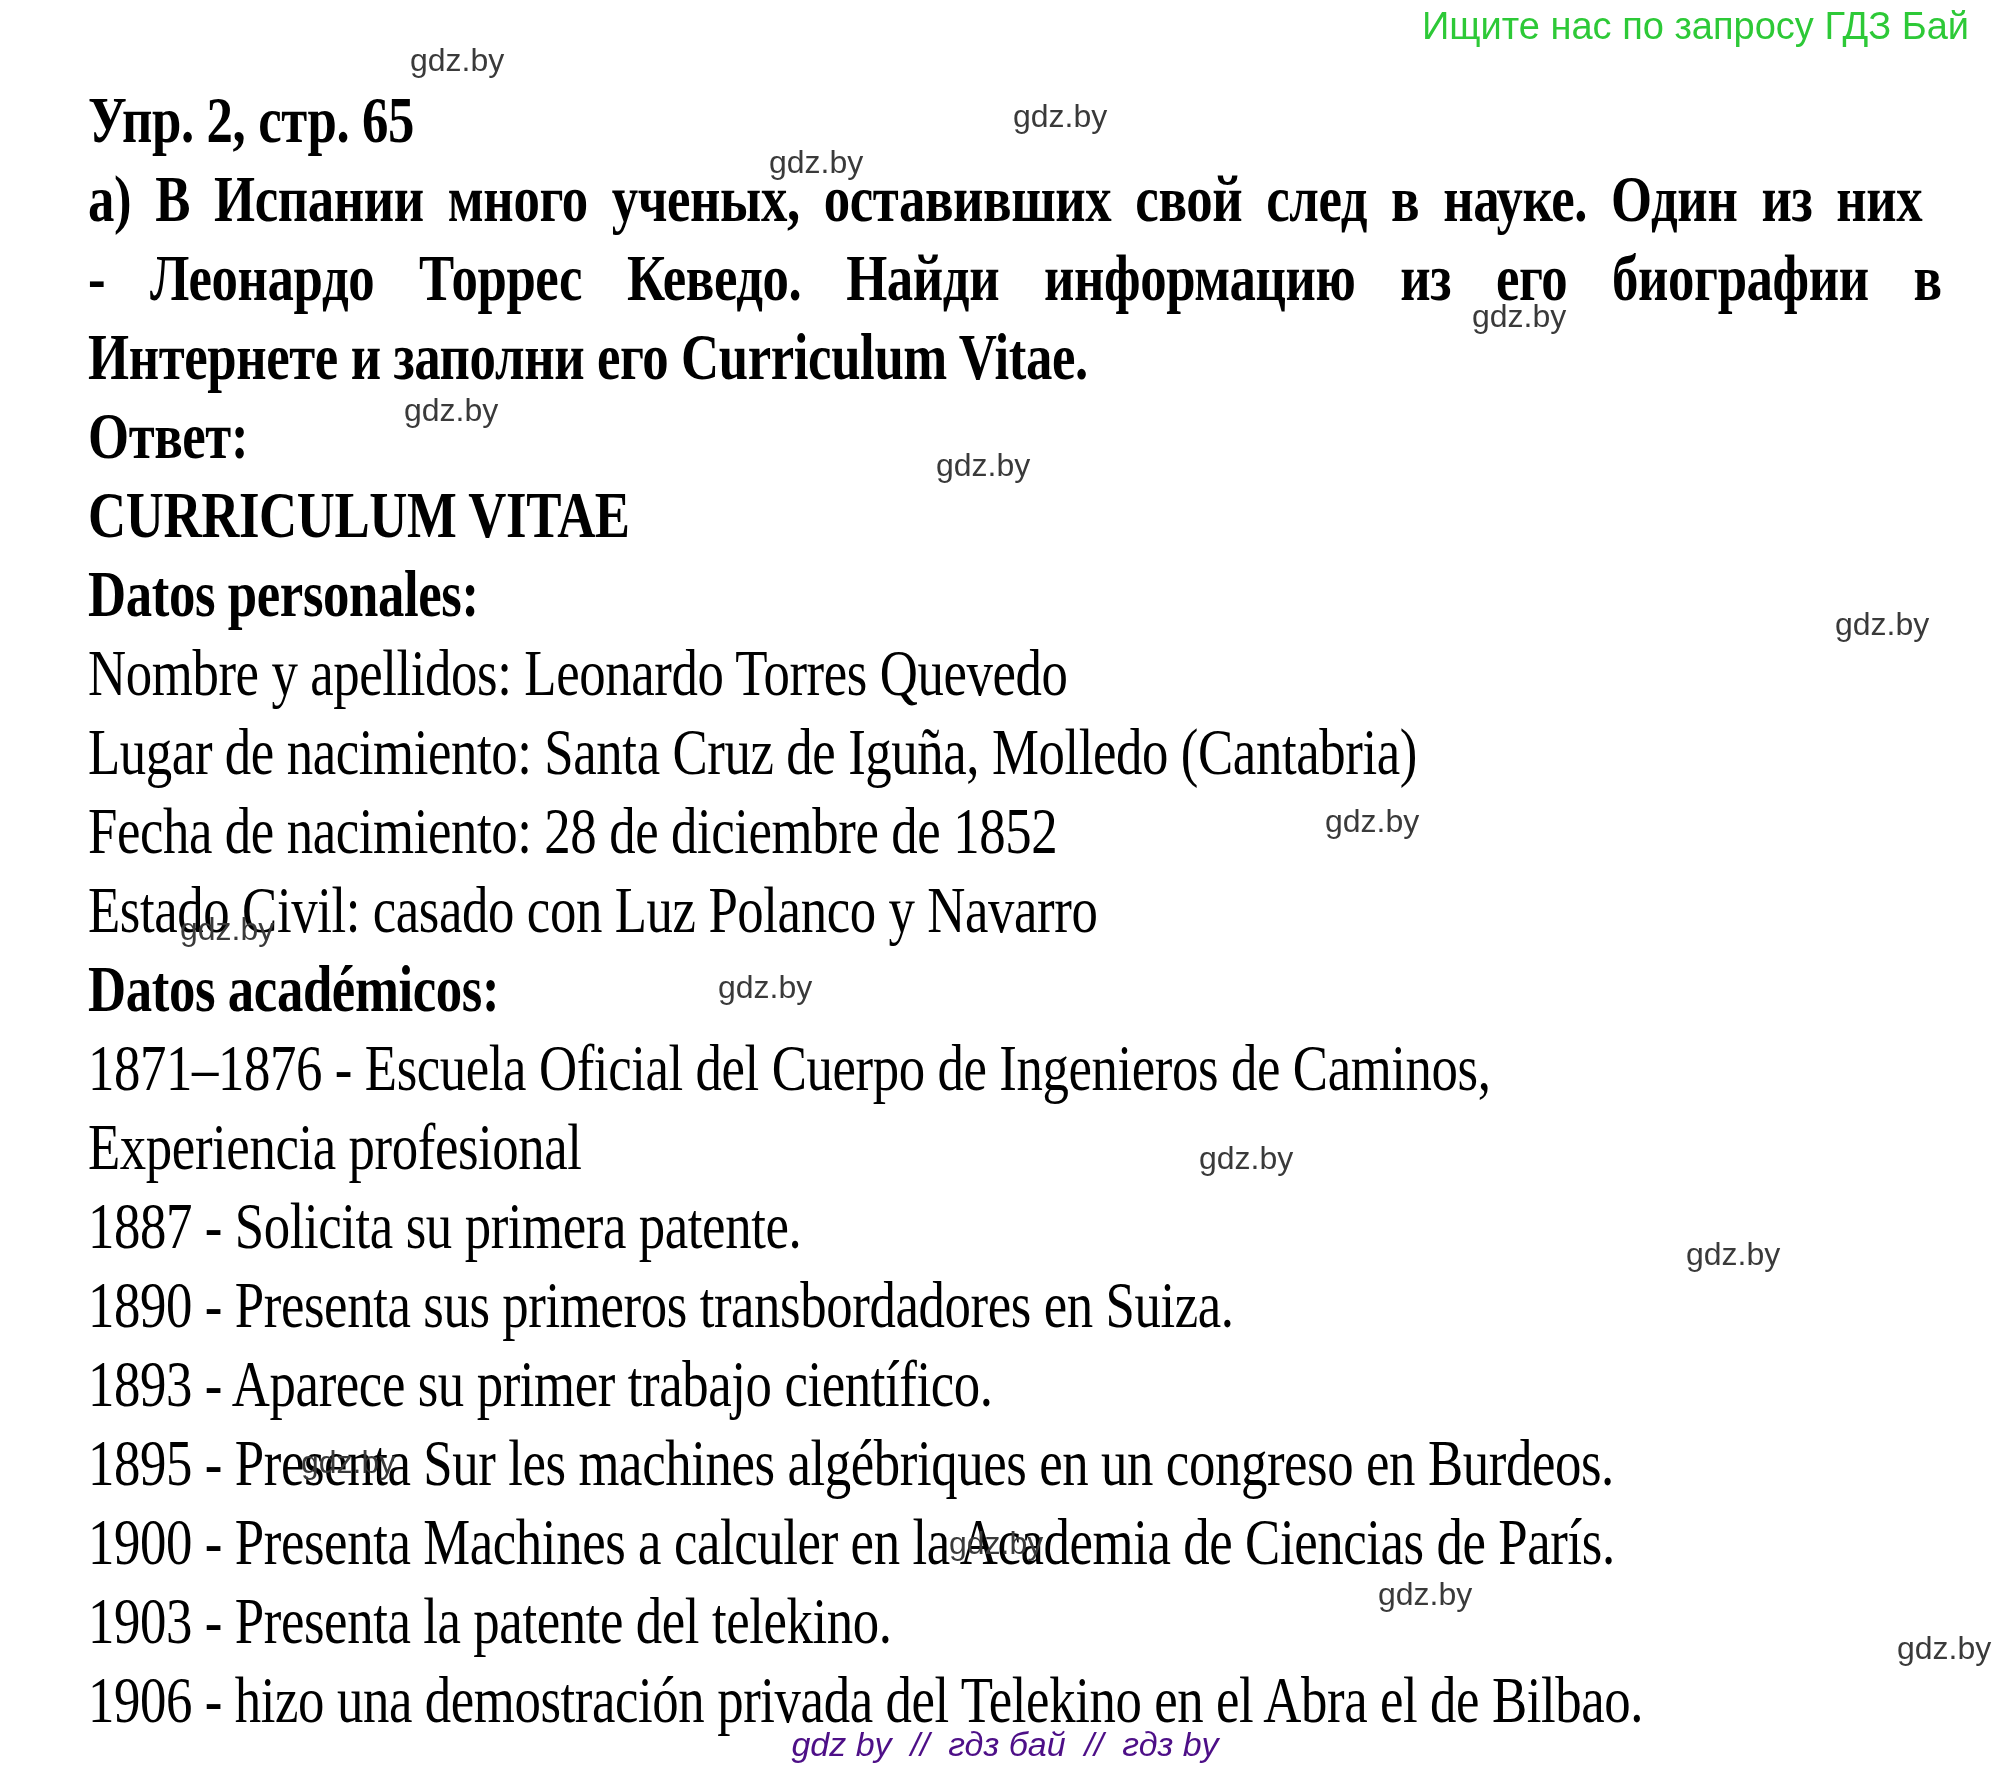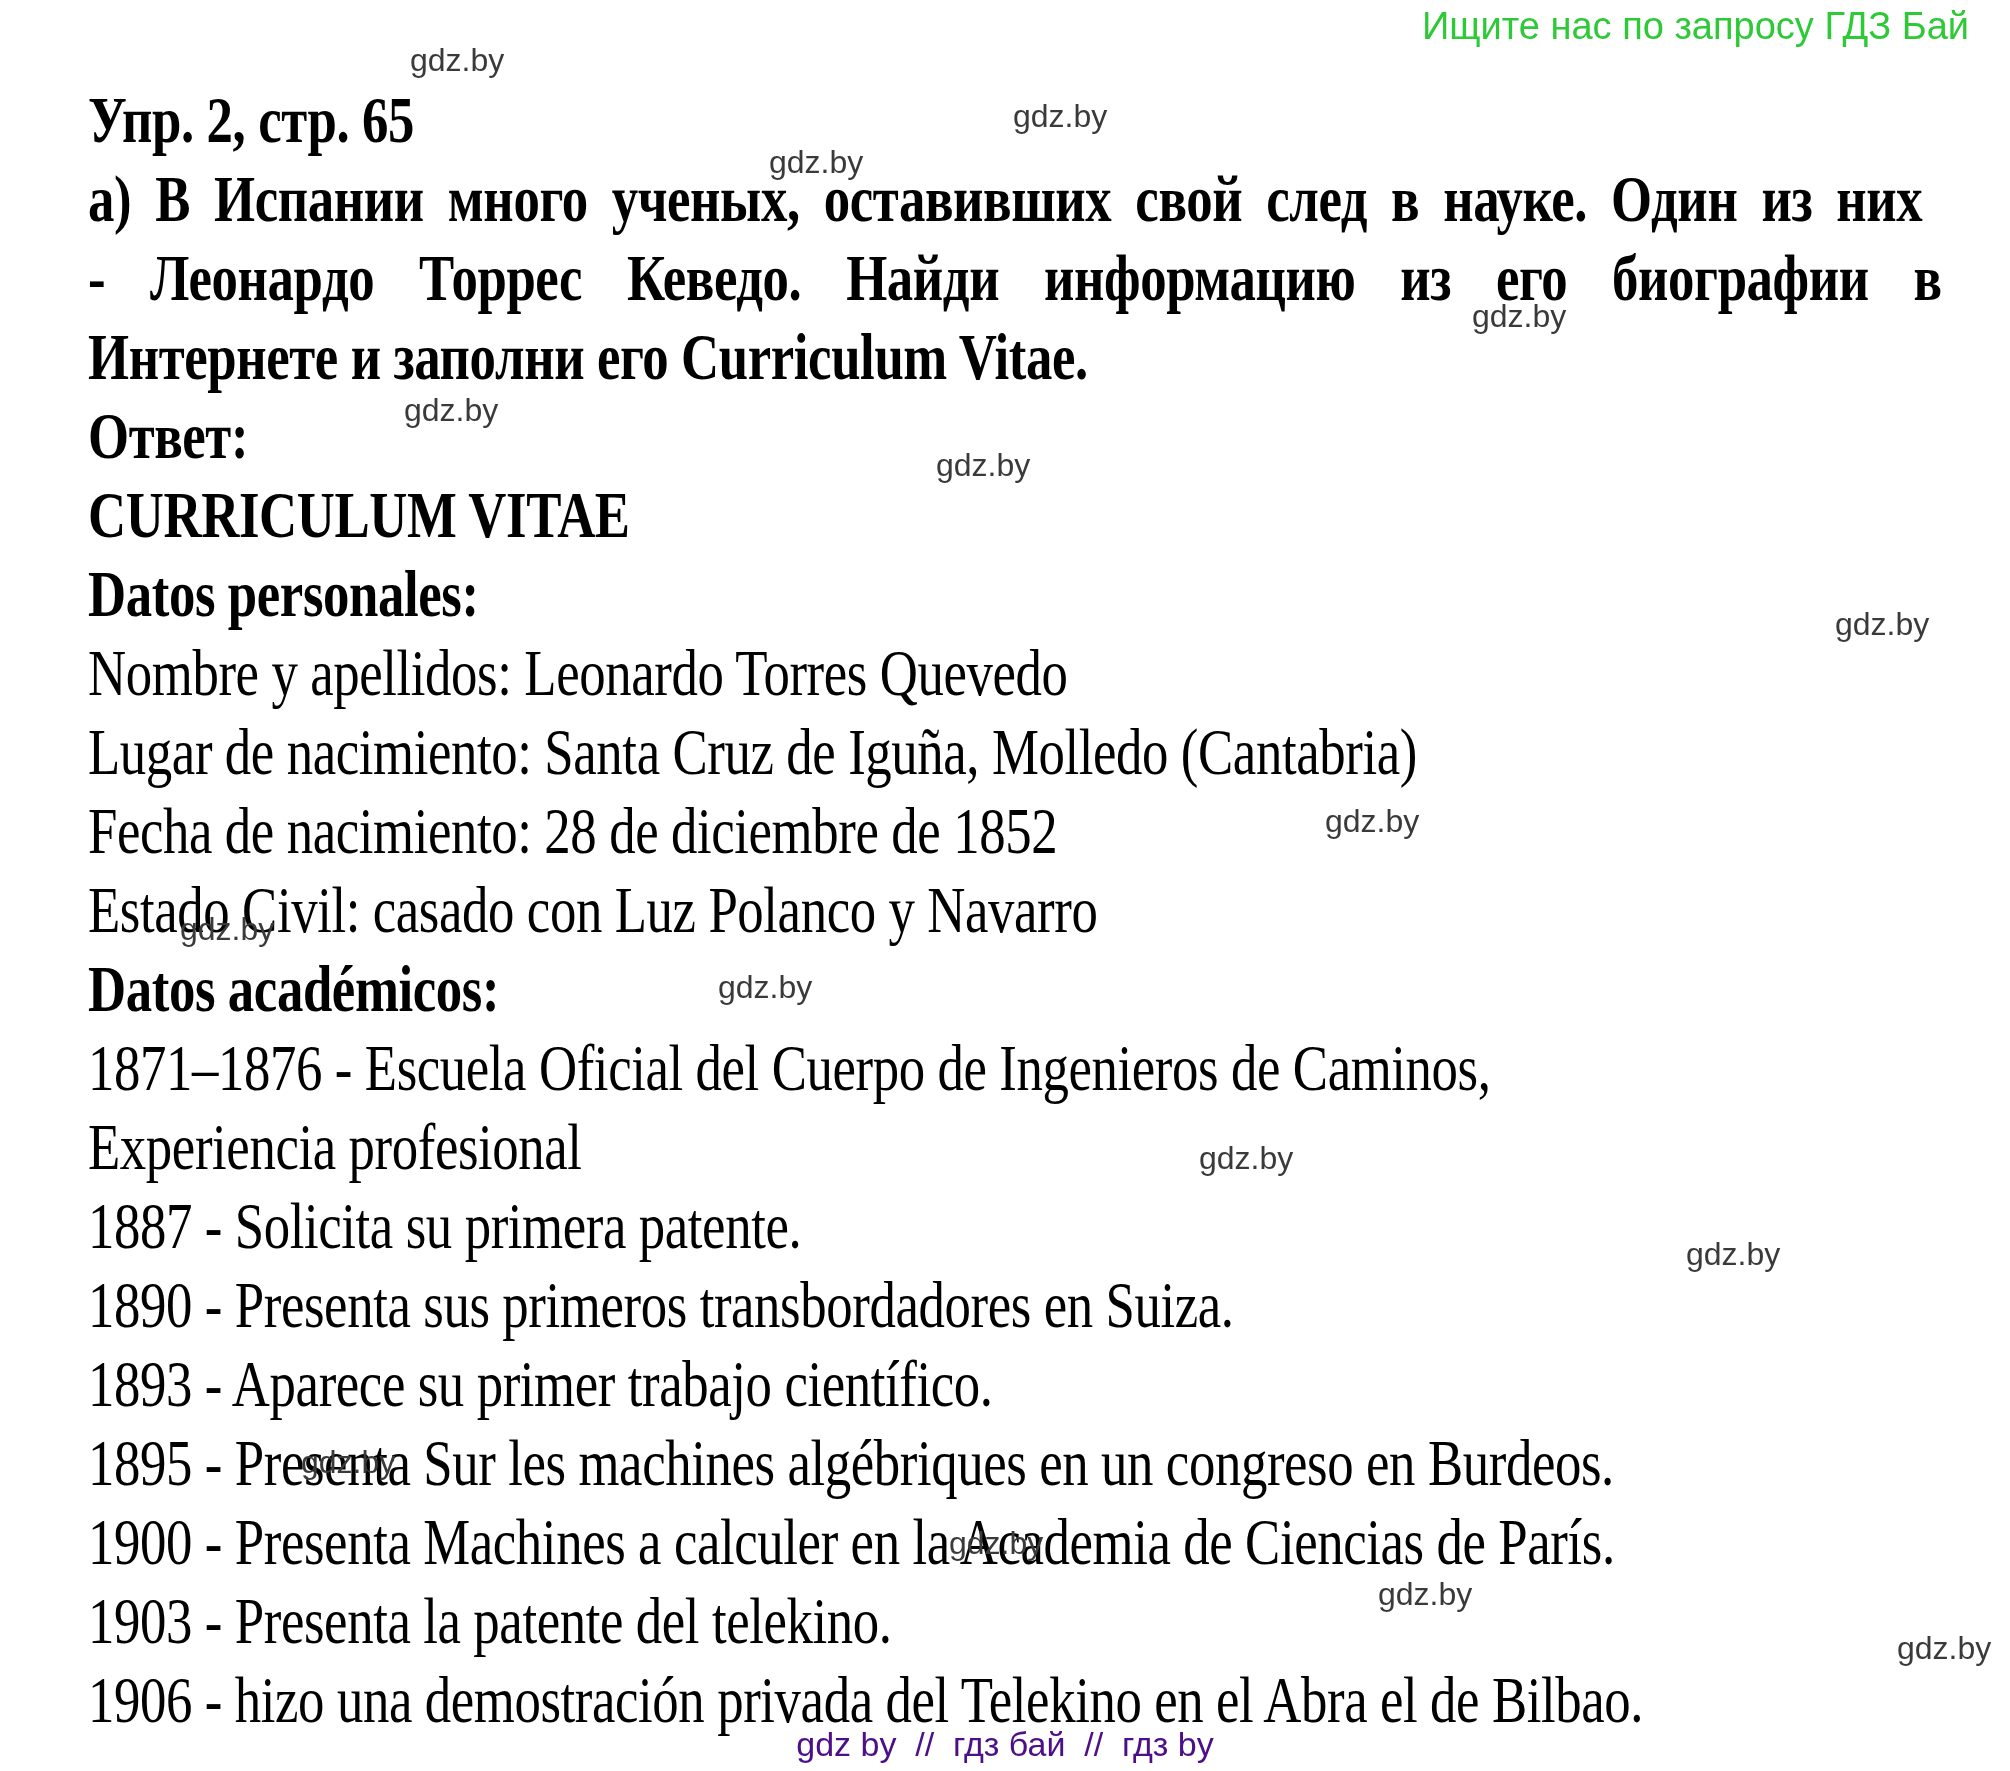--- a/index.html
+++ b/index.html
@@ -42,20 +42,21 @@
     white-space:nowrap;
   }
   
   .footer{
     position:absolute; top:1724px; left:0; width:2010px;
     text-align:center;
     font-family:"Liberation Sans", sans-serif;
     font-size:34px; line-height:40px;
     color:#4d0f87;
     white-space:pre;
+    font-style:italic;
   }
 </style>
 </head>
 <body>
 
 <div class="banner">Ищите нас по запросу ГДЗ Бай</div>
 
 <div class="doc">
   <div class="ln bold">Упр. 2, стр. 65</div>
   <div class="ln bold ws1">а) В Испании много ученых, оставивших свой след в науке. Один из них</div>

